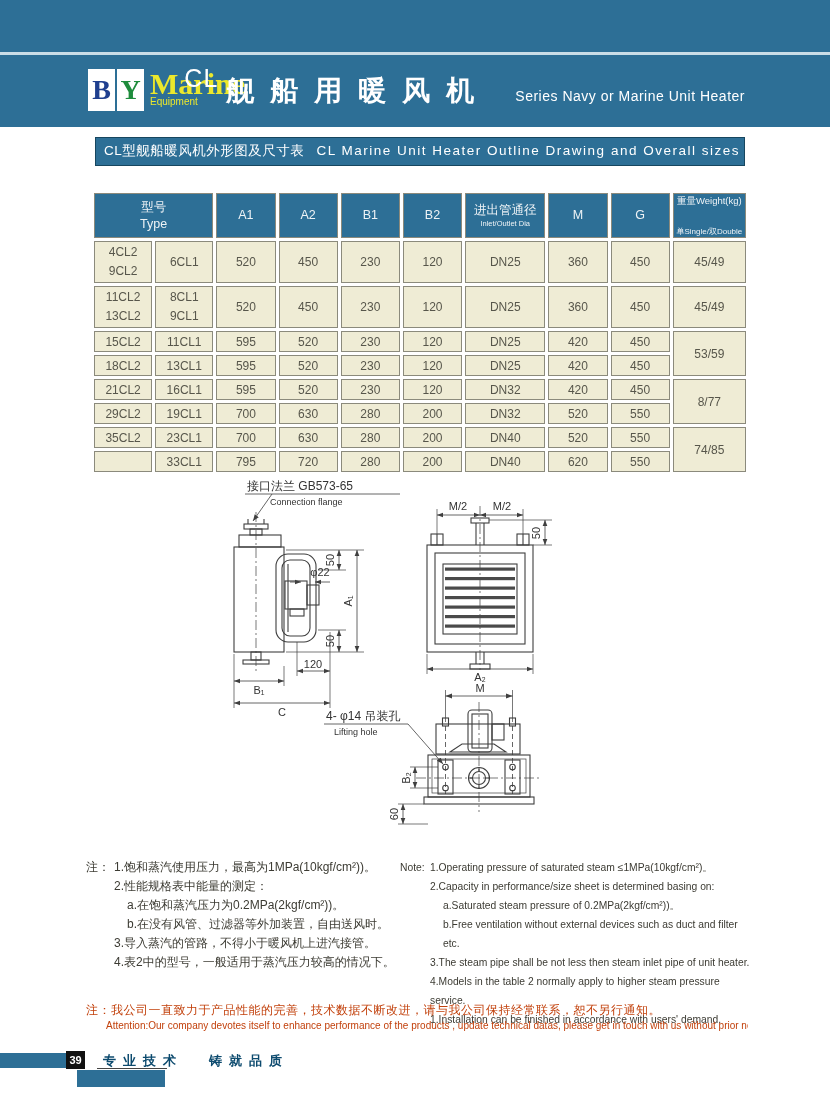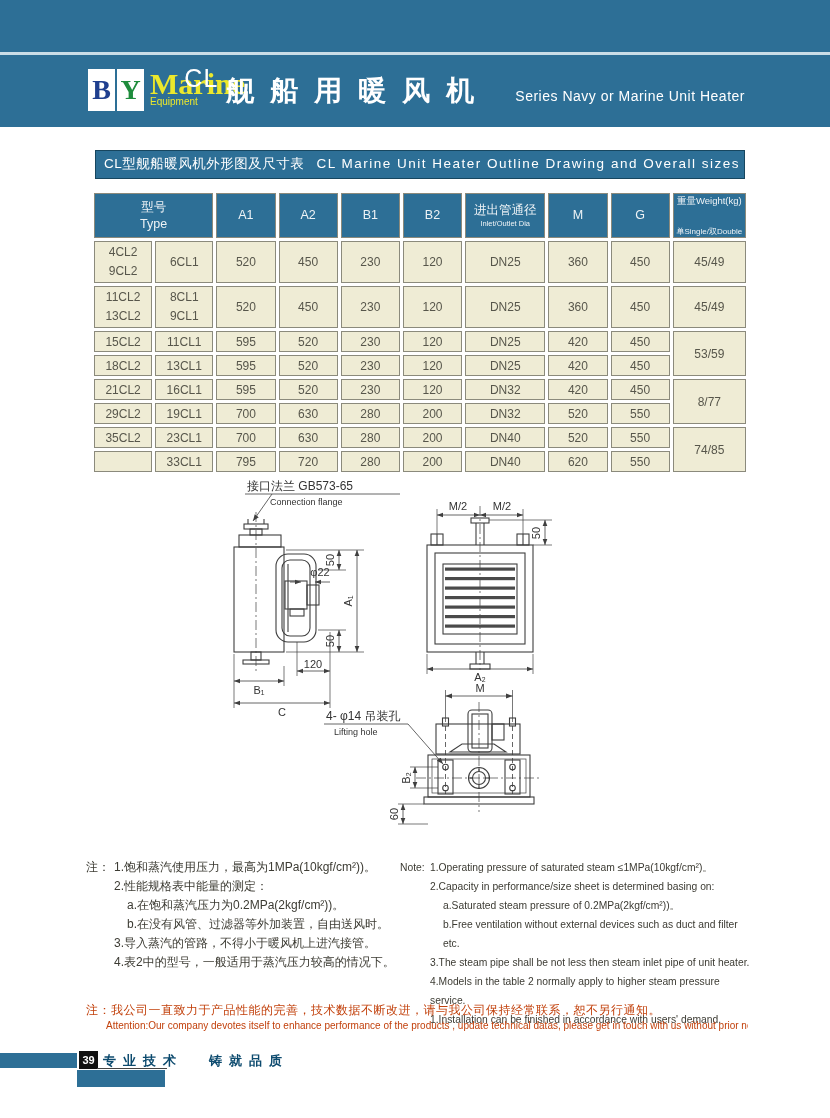--- a/index.html
+++ b/index.html
@@ -17,21 +17,21 @@
   .logo-text{margin-left:4px;margin-top:2px;}
   .logo-name{color:#ece82b;font-family:"Liberation Serif","DejaVu Serif",serif;font-weight:bold;font-size:30px;line-height:26px;}
   .logo-sub{color:#ece82b;font-size:10px;margin-top:-1px;}
   .hdr-title{position:absolute;top:64px;right:85px;display:flex;align-items:center;color:#fff;}
   .hdr-cl{font-size:25px;margin-right:8px;align-self:flex-end;padding-bottom:24px;letter-spacing:1px;}
   .hdr-col{display:flex;flex-direction:row;align-items:flex-end;gap:41px;}
   .hdr-cn{font-size:28px;font-weight:bold;letter-spacing:16px;margin-right:-16px;line-height:32px;}
   .hdr-en{font-size:14px;line-height:22px;letter-spacing:.5px;}
 
   
-  .section-bar{position:absolute;left:95px;top:150px;width:650px;height:29px;box-sizing:border-box;
+  .section-bar{position:absolute;left:95px;top:137px;width:650px;height:29px;box-sizing:border-box;
                background:#2d6f96;border:1px solid #17465f;color:#fff;font-size:13.5px;line-height:26px;
                padding-left:8px;white-space:nowrap;letter-spacing:.5px;}
   .section-bar .en{margin-left:8px;letter-spacing:1.5px;}
 
   
   table.spec{position:absolute;left:91px;top:190px;width:658px;border-collapse:separate;border-spacing:3px;}
   table.spec th,table.spec td{border:1px solid #8b8a7c;padding:0;text-align:center;}
   table.spec th{background:#2d6f96;color:#eef3f6;font-weight:normal;font-size:12.5px;height:38px;line-height:17px;}
   table.spec th .small{font-size:7.5px;line-height:10px;display:block;}
   table.spec th .w1{font-size:9.5px;line-height:13px;display:block;}
@@ -56,21 +56,21 @@
   .notes-en .nlabel{width:30px;}
   .nline.sub{padding-left:13px;}
 
   
   .attention{position:absolute;left:86px;top:1002px;width:662px;color:#c2410c;}
   .att-cn{font-size:12px;line-height:16px;letter-spacing:.5px;}
   .att-en{font-size:10px;line-height:15px;white-space:nowrap;overflow:hidden;margin-left:20px;}
 
   
   .f-bar{position:absolute;left:0;top:1053px;width:77px;height:15px;background:#2d6f96;}
-  .f-page{position:absolute;left:79px;top:1051px;width:19px;height:18px;background:#111;color:#fff;
+  .f-page{position:absolute;left:66px;top:1051px;width:19px;height:18px;background:#111;color:#fff;
           font-size:11px;font-weight:bold;text-align:center;line-height:18px;}
   .f-slogan{position:absolute;left:103px;top:1052px;font-size:13px;font-weight:bold;color:#0c4a6e;}
   .f-slogan .s1{letter-spacing:7px;}
   .f-slogan .gap{display:inline-block;width:26px;}
   .f-slogan .s2{letter-spacing:7px;}
   .f-underline{position:absolute;left:97px;top:1068px;width:70px;height:1px;background:#444;}
   .f-block{position:absolute;left:77px;top:1070px;width:88px;height:17px;background:#2d6f96;}
 </style>
 </head>
 <body>

